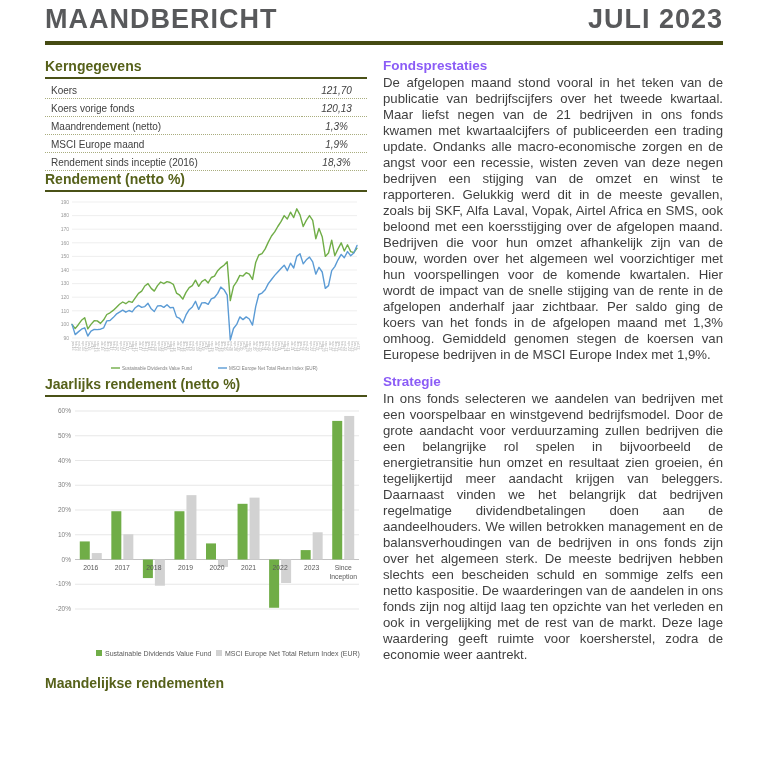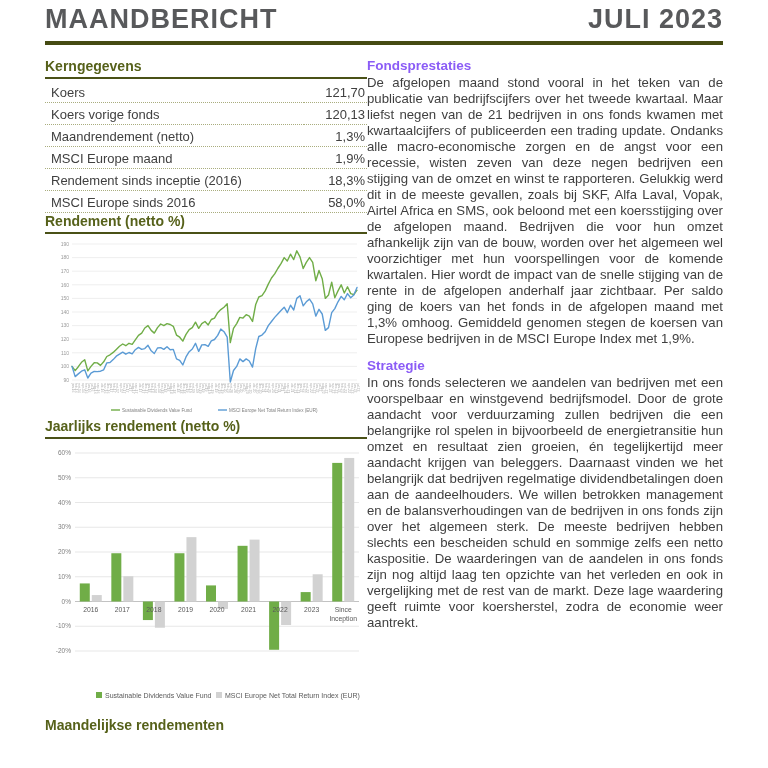--- a/index.html
+++ b/index.html
@@ -5,31 +5,31 @@
   html,body{margin:0;padding:0;width:768px;height:768px;overflow:hidden;background:#ffffff;
     font-family:"Liberation Sans","DejaVu Sans",sans-serif;color:#404040;}
   .page{width:768px;height:768px;box-sizing:border-box;padding:4px 45px 0 45px;position:relative;}
 
   
   .hdr{display:flex;justify-content:space-between;align-items:flex-end;}
   .hdr .title,.hdr .period{font-size:27px;font-weight:bold;color:#58595b;letter-spacing:1px;}
   .hdr-rule{height:4px;background:#454b12;margin-top:6px;margin-bottom:13px;}
 
   
-  .cols{display:flex;}
+  .cols{display:flex;gap:16px;}
   .col-left{width:322px;flex:0 0 322px;}
   .col-right{flex:1;min-width:0;}
 
   .sec-head{font-size:14px;font-weight:bold;color:#56611a;padding-bottom:3px;}
   .sec-rule{border-bottom:2px solid #4a5117;margin-bottom:2px;}
 
   
-  .kern{width:100%;border-collapse:collapse;font-size:13px;}
+  .kern{width:100%;border-collapse:collapse;font-size:10px;}
   .kern td{padding:3.5px 0 2.5px 6px;border-bottom:1px dotted #a9ad7e;color:#404040;}
-  .kern td.val{text-align:right;padding-right:2px;white-space:nowrap;}
+  .kern td.val{text-align:center;padding-right:2px;white-space:nowrap;font-style:italic;}
 
   .chart-sec{margin-top:0;}
   .chart-box{width:322px;}
 
   
   .para{font-size:13.2px;line-height:16px;text-align:justify;color:#3f3f3f;margin:2px 0 0 0;}
   .rsec-head{font-size:13.5px;font-weight:bold;color:#8b5cf6;margin-bottom:1px;}
   .rsec2{margin-top:11px;}
 
   
@@ -68,24 +68,20 @@
                 <td>Maandrendement (netto)</td>
                 <td class="val">1,3%</td>
               </tr>
               <tr>
                 <td>MSCI Europe maand</td>
                 <td class="val">1,9%</td>
               </tr>
               <tr>
                 <td>Rendement sinds inceptie (2016)</td>
                 <td class="val">18,3%</td>
-              </tr>
-              <tr>
-                <td>MSCI Europe sinds 2016</td>
-                <td class="val">58,0%</td>
               </tr>
             </tbody>
         </table>
       </div>
 
       <div class="chart-sec">
         <div class="sec-head">Rendement (netto %)</div>
         <div class="sec-rule"></div>
         <div class="chart-box" id="line-chart"><svg width="322" height="178" viewBox="0 0 322 178">
               <line x1="27" y1="144" x2="312" y2="144" stroke="#e8e8e8" stroke-width="0.7"></line>

